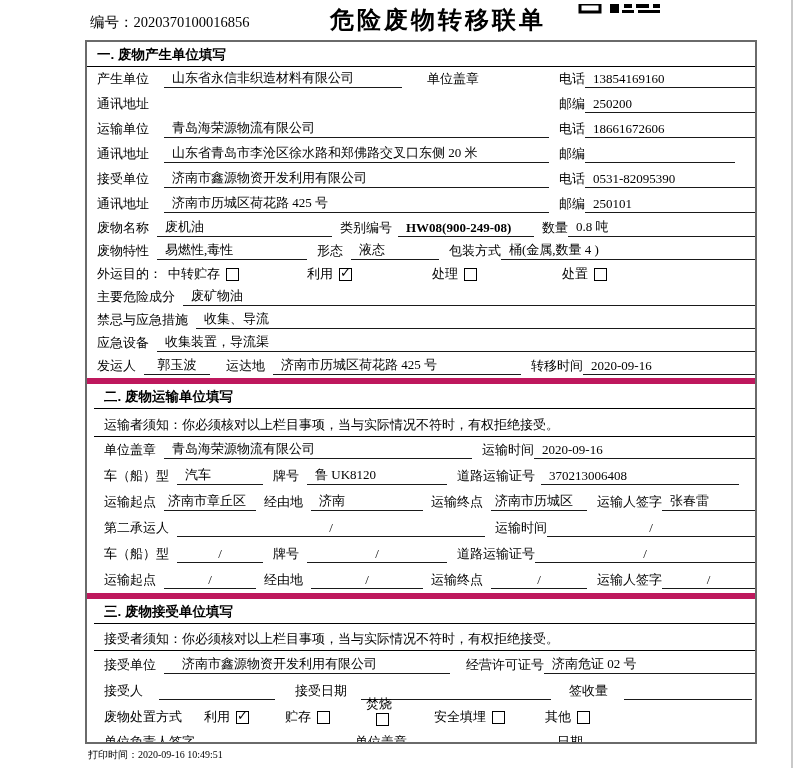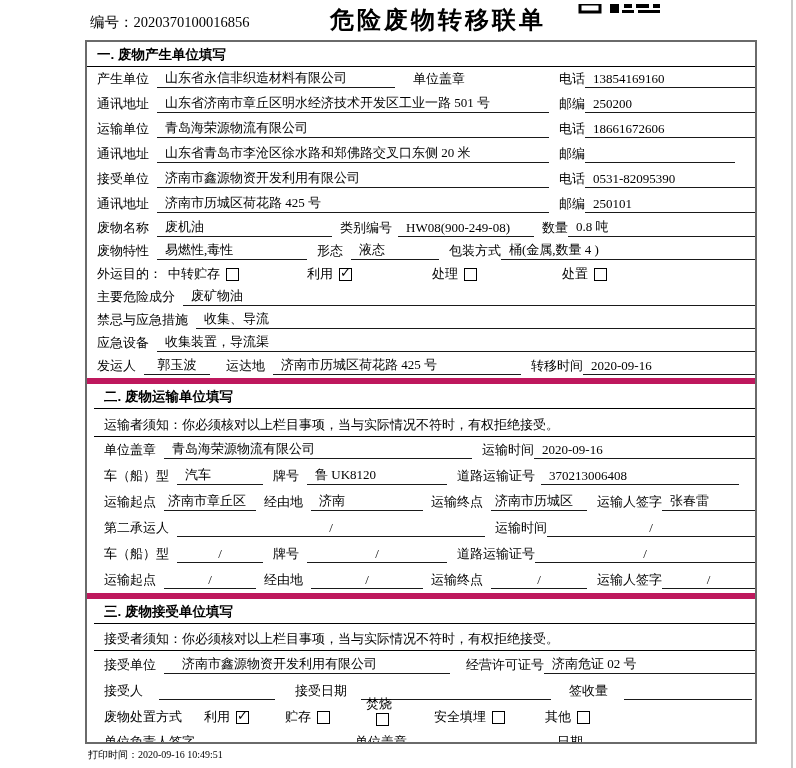--- a/index.html
+++ b/index.html
@@ -18,21 +18,21 @@
   .sec-head{font-family:"Liberation Sans","DejaVu Sans",sans-serif;font-weight:bold;font-size:13.5px;
         padding:4px 10px 0;height:25px;box-sizing:border-box;border-bottom:1px solid #000;}
   .notice{font-size:13px;padding:7px 10px 0;height:28px;box-sizing:border-box;border-bottom:1px solid #000;white-space:nowrap;}
   .notice.h27{height:27px;padding-top:6px;}
   .row{display:flex;align-items:flex-end;padding:0 0 4px 10px;box-sizing:border-box;font-size:13px;}
   .h25{height:25px}.h23{height:23px;padding-bottom:3px}.h26{height:26px}.h27x{height:27px}.h24{height:24px;padding-bottom:3px}
   .lbl{white-space:nowrap;flex-shrink:0;}
   .val{border-bottom:1px solid #1a1a1a;white-space:nowrap;padding:0 2px 0 8px;box-sizing:border-box;flex-shrink:0;}
   .val.c{text-align:center;padding:0;}
   .val.grow{flex:1 1 auto;}
-  .leftcol{display:flex;align-items:flex-end;width:462px;flex:0 0 462px;}
+  .leftcol{display:flex;align-items:flex-end;width:462px;flex:0 0 462px;gap:7px;}
   .leftcol .val.fill{flex:1 1 auto;margin-right:10px;}
   .opt{display:flex;align-items:center;white-space:nowrap;flex-shrink:0;margin-top:41px;}
   .cbox{display:inline-block;width:11px;height:11px;border:1px solid #000;margin-left:6px;position:relative;background:#fff;flex-shrink:0;}
   .cbox.checked::after{content:"\2713";position:absolute;left:0px;top:-4px;font-size:13px;font-weight:bold;
         font-family:"DejaVu Sans","Liberation Sans",sans-serif;}
   .sp{flex-shrink:0;}
 </style>
 </head>
 <body>
 
@@ -67,21 +67,20 @@
           <span class="val" style="width:238px;margin-left:8px;">山东省永信非织造材料有限公司</span>
           <span class="lbl" style="margin-left:18px;">单位盖章</span>
         </div>
         <span class="lbl">电话</span>
         <span class="val grow">13854169160</span>
       </div>
 
       <div class="row h25">
         <div class="leftcol">
           <span class="lbl">通讯地址</span>
-          <span class="val fill" style="margin-left:8px;">山东省济南市章丘区明水经济技术开发区工业一路 501 号</span>
         </div>
         <span class="lbl">邮编</span>
         <span class="val grow">250200</span>
       </div>
 
       <div class="row h25">
         <div class="leftcol">
           <span class="lbl">运输单位</span>
           <span class="val fill" style="margin-left:8px;">青岛海荣源物流有限公司</span>
         </div>
@@ -114,21 +113,21 @@
           <span class="val fill" style="margin-left:8px;">济南市历城区荷花路 425 号</span>
         </div>
         <span class="lbl">邮编</span>
         <span class="val grow">250101</span>
       </div>
 
       <div class="row h23">
         <span class="lbl">废物名称</span>
         <span class="val" style="width:175px;margin-left:8px;">废机油</span>
         <span class="lbl" style="margin-left:8px;">类别编号</span>
-        <span class="val" style="width:136px;margin-left:6px;">HW08(900-249-08)</span>
+        <span class="val" style="width:136px;margin-left:6px;font-weight:bold;">HW08(900-249-08)</span>
         <span class="lbl" style="margin-left:8px;font-family:Liberation Mono, monospace;">数量</span>
         <span class="val grow">0.8 吨</span>
       </div>
 
       <div class="row h23">
         <span class="lbl">废物特性</span>
         <span class="val" style="width:150px;margin-left:8px;">易燃性,毒性</span>
         <span class="lbl" style="margin-left:10px;">形态</span>
         <span class="val" style="width:88px;margin-left:8px;">液态</span>
         <span class="lbl" style="margin-left:10px;">包装方式</span>

